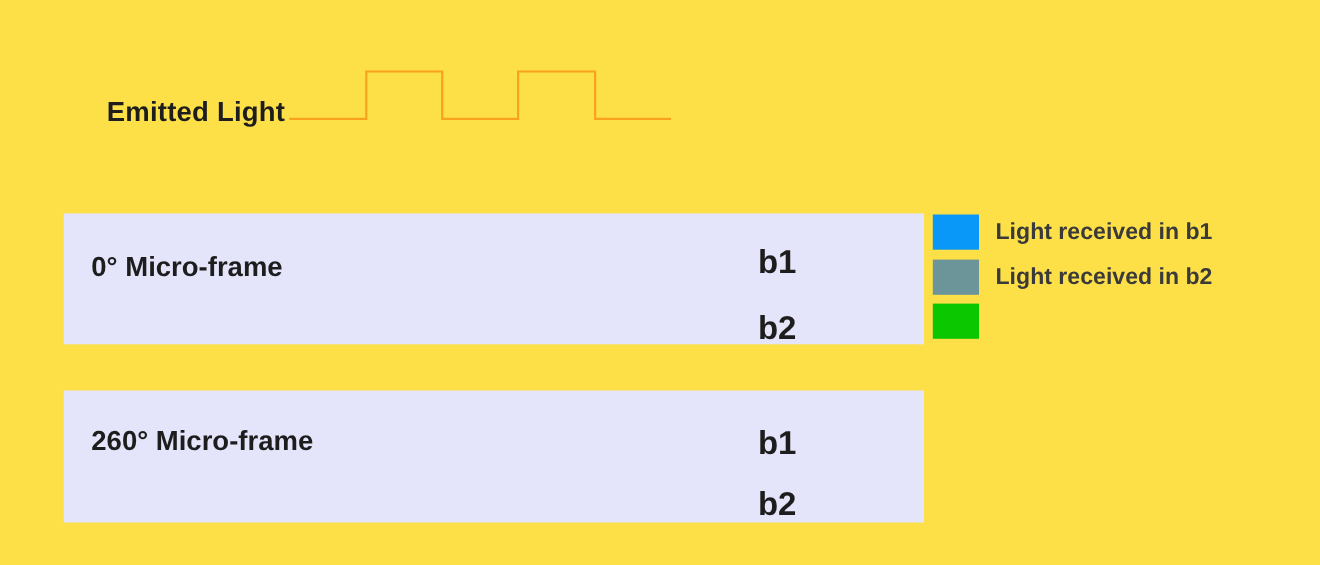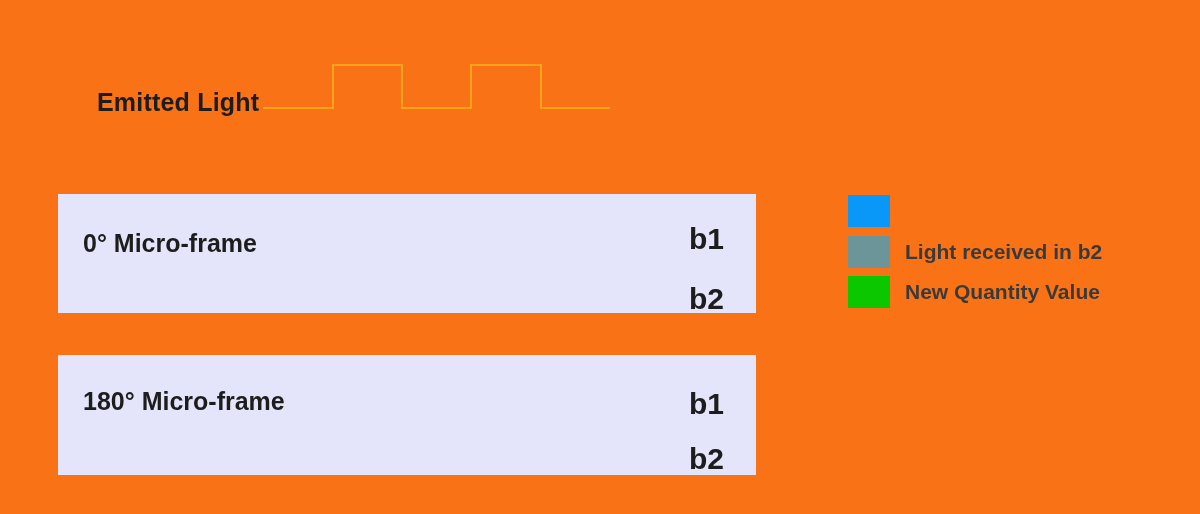--- a/index.html
+++ b/index.html
@@ -1,41 +1,41 @@
 <!DOCTYPE html>
 <html><head>
 <meta charset="utf-8">
 <style>
   html, body { margin: 0; padding: 0; background: #ffffff; }
   .canvas {
     position: relative;
     width: 1200px;
     height: 514px;
-    background: #f97316;
+    background: #fde047;
     font-family: "Liberation Sans", sans-serif;
     overflow: hidden;
   }
   .wave-layer {
     position: absolute;
     left: 0; top: 0;
     width: 1200px; height: 514px;
     pointer-events: none;
   }
   .main-label {
     position: absolute;
     font-size: 25px;
     font-weight: 700;
     color: #1d1d1d;
     letter-spacing: 0.2px;
     white-space: nowrap;
   }
   .frame-box {
     position: absolute;
     left: 58px;
-    width: 698px;
+    width: 782px;
     background: #e4e4fa;
   }
   .frame-box.f0   { top: 194px; height: 119px; }
   .frame-box.f180 { top: 355px; height: 120px; }
   .frame-title {
     position: absolute;
     font-size: 25px;
     font-weight: 700;
     color: #1d1d1d;
     white-space: nowrap;
@@ -90,32 +90,32 @@
 
   <div class="main-label" style="left:97px; top:88px;">Emitted Light</div>
 
   <div class="frame-box f0">
     <div class="frame-title" style="left:25px; top:35px;">0° Micro-frame</div>
     <div class="tap-label" style="left:631px; top:28px;">b1</div>
     <div class="tap-label" style="left:631px; top:88px;">b2</div>
   </div>
 
   <div class="frame-box f180">
-    <div class="frame-title" style="left:25px; top:32px;">180° Micro-frame</div>
+    <div class="frame-title" style="left:25px; top:32px;">260° Micro-frame</div>
     <div class="tap-label" style="left:631px; top:32px;">b1</div>
     <div class="tap-label" style="left:631px; top:87px;">b2</div>
   </div>
 
   <div class="legend">
     <div class="legend-row r0">
       <span class="swatch" style="background-color: rgb(9, 152, 247);"></span>
+      <span class="legend-label">Light received in b1</span>
     </div>
     <div class="legend-row r1">
       <span class="swatch" style="background-color: rgb(107, 149, 153);"></span>
       <span class="legend-label">Light received in b2</span>
     </div>
     <div class="legend-row r2">
       <span class="swatch" style="background-color: rgb(11, 199, 0);"></span>
-      <span class="legend-label">New Quantity Value</span>
     </div>
   </div>
 
 </div>
 
 </body></html>

